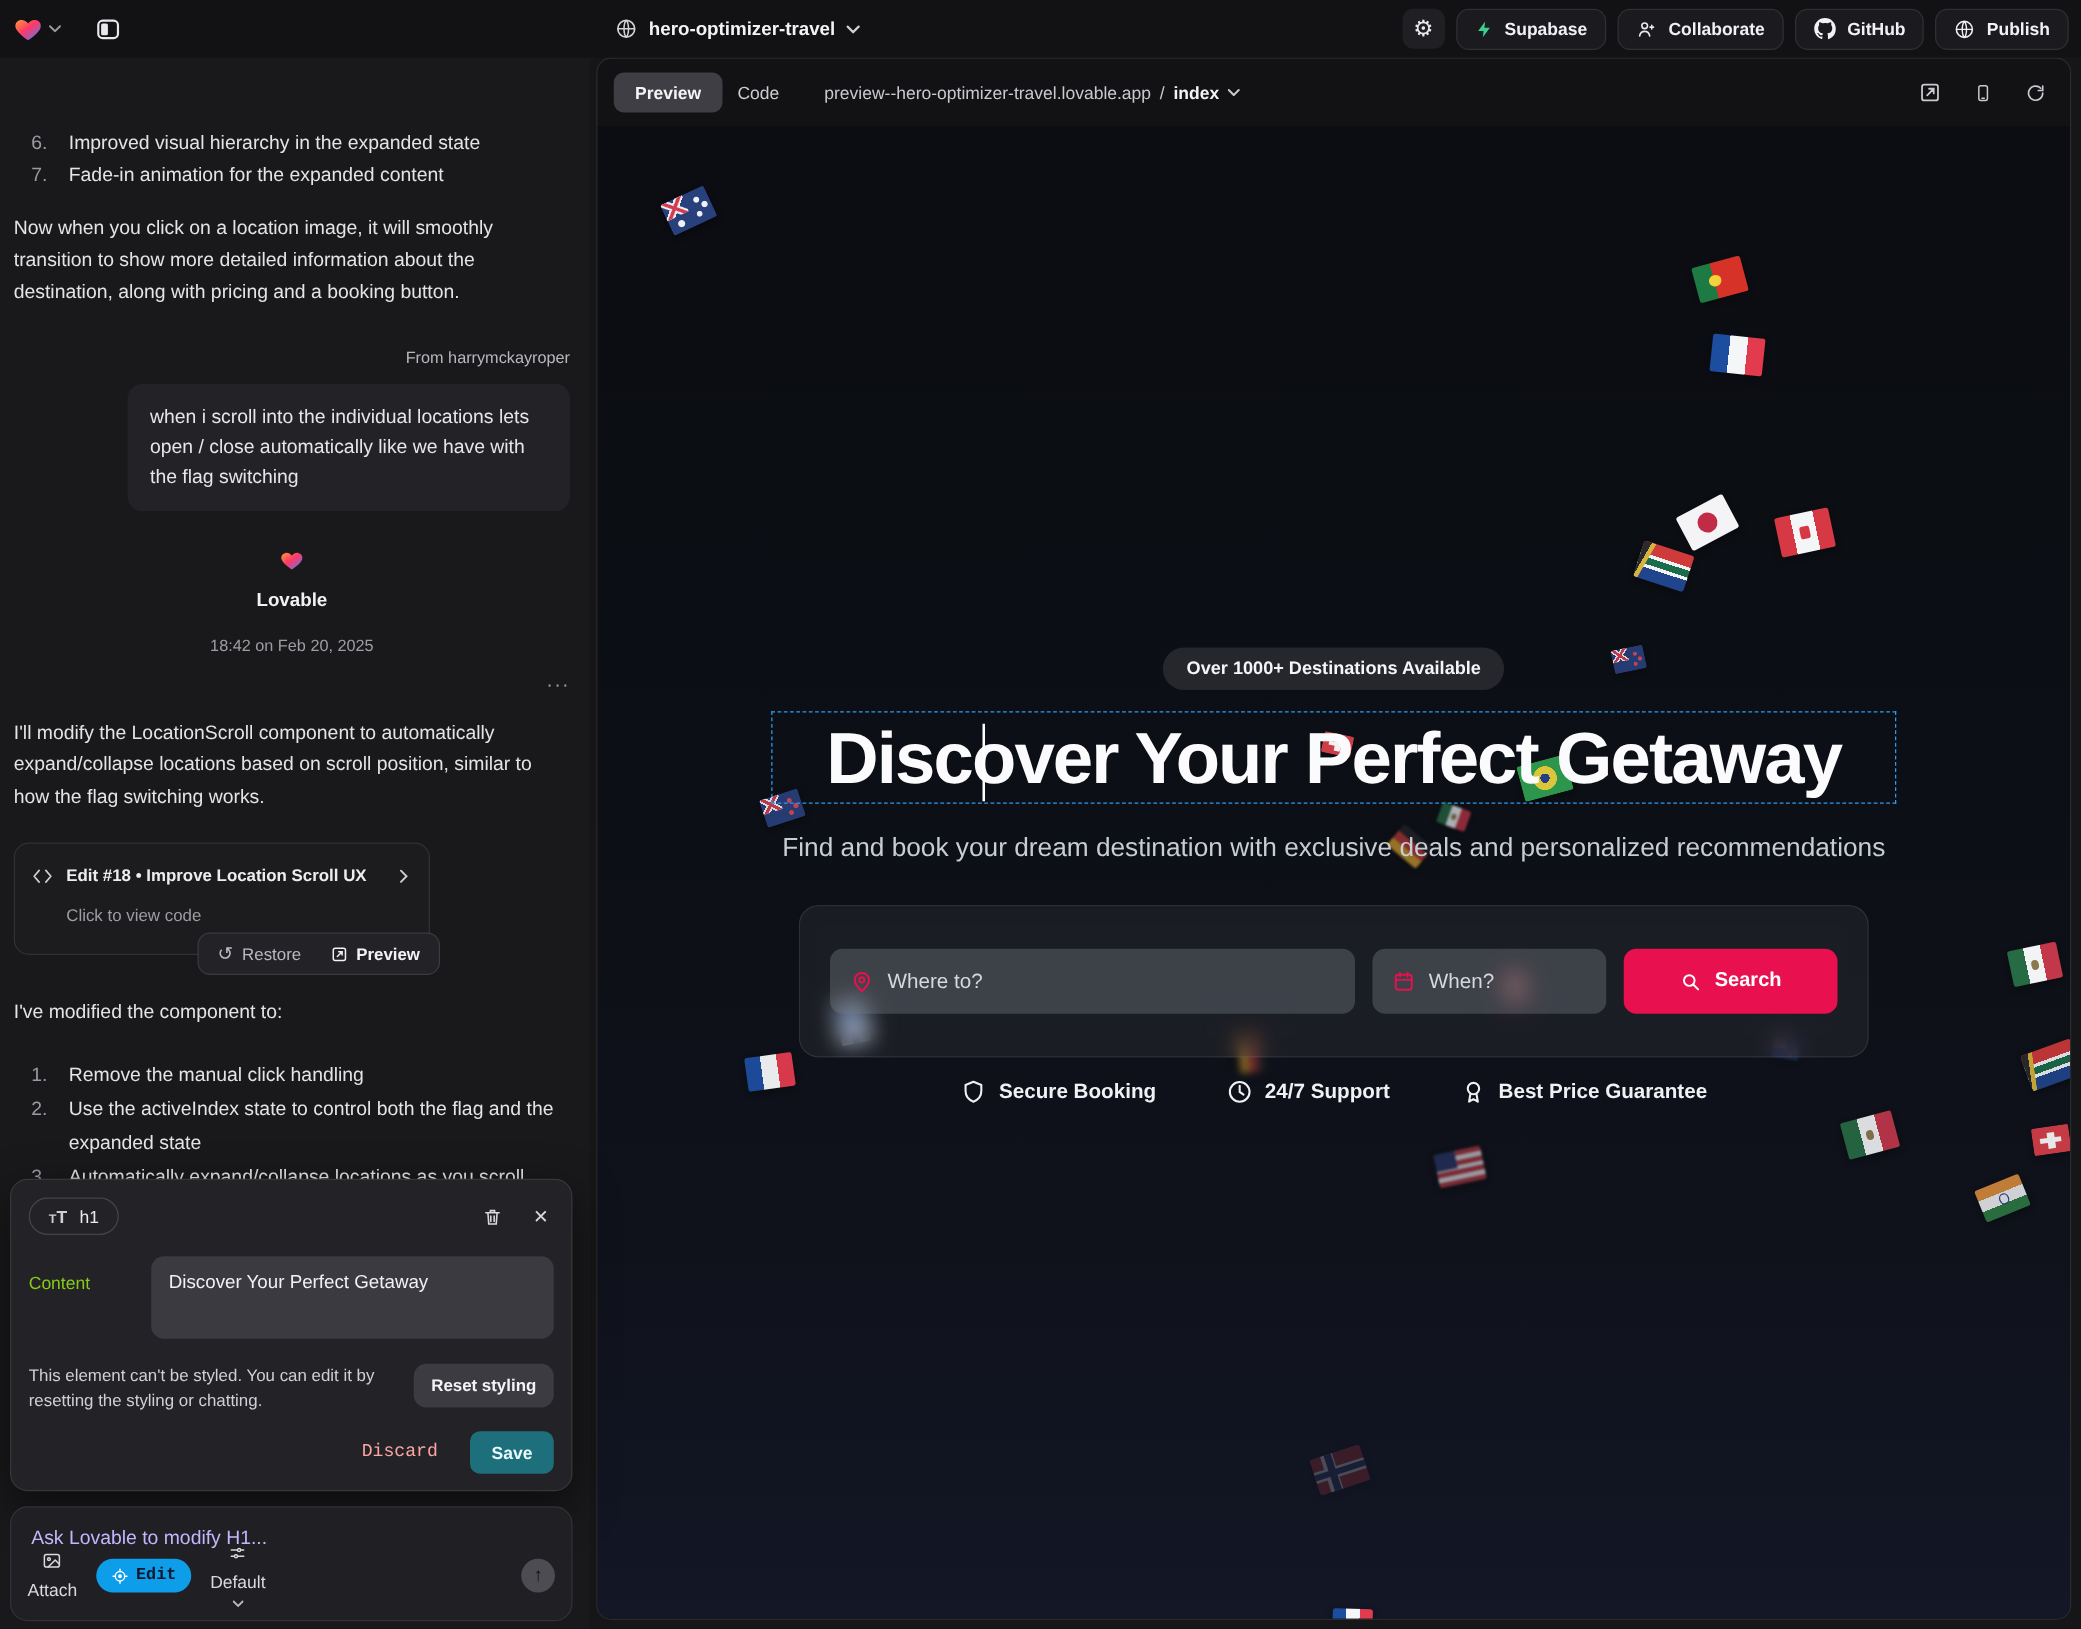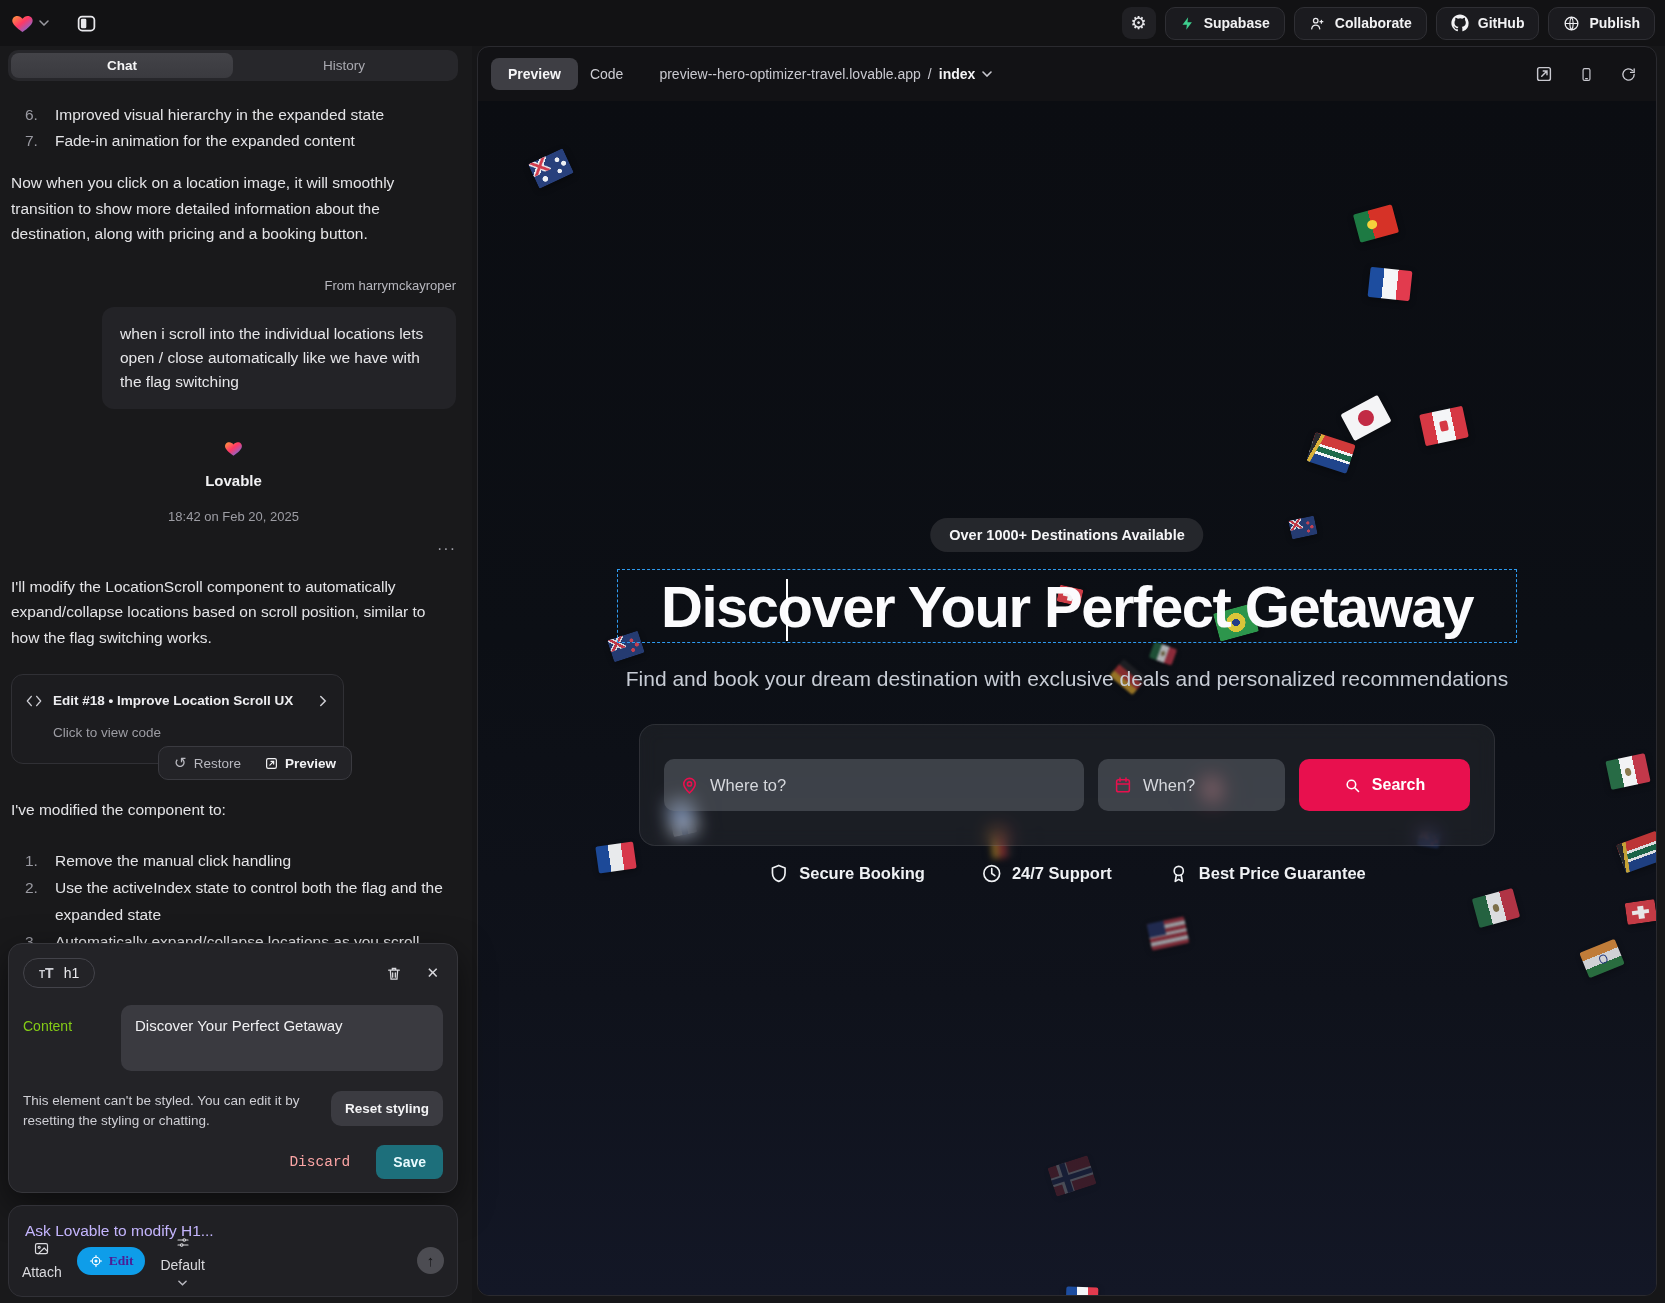--- a/index.html
+++ b/index.html
@@ -65,21 +65,21 @@
   .reset-btn { margin-left:auto; background:#3b3b41; border:none; border-radius:10px; padding:10px 14px; font-size:13.5px; font-weight:600; color:#f3f3f5; font-family:inherit; cursor:pointer; }
   .ed-footer { position:absolute; right:14px; bottom:13px; display:flex; align-items:center; gap:26px; }
   .discard-btn { background:none; border:none; font-size:14.5px; color:#fca5a5; font-family:Liberation Mono, monospace; cursor:pointer; }
   .save-btn { background:var(--save); border:none; border-radius:8px; padding:9px 17px; font-size:14px; font-weight:600; color:#e9fbff; font-family:inherit; cursor:pointer; }
 
   
   .input-card { position:absolute; left:8px; width:450px; top:1159px; height:92px; background:#202024; border:1px solid #313137; border-radius:14px; padding:16px 16px 10px; z-index:5; }
   .input-ph { font-size:15.5px; color:#c4b5fd; cursor:text; }
   .input-row { position:absolute; left:13px; right:13px; bottom:10px; display:flex; align-items:center; gap:15px; }
   .ir-item { display:flex; align-items:center; gap:7px; font-size:14px; color:#dadade; background:none; border:none; font-family:inherit; cursor:pointer;flex-direction:column; }
-  .edit-pill { display:flex; align-items:center; gap:6px; background:var(--editblue); border:none; border-radius:999px; padding:6px 12px; color:#4c1d95; font-weight:600; font-size:13.5px; font-family:Liberation Serif, serif; cursor:pointer; }
+  .edit-pill { display:flex; align-items:center; gap:6px; background:var(--editblue); border:none; border-radius:999px; padding:6px 12px; color:#0f172a; font-weight:600; font-size:13.5px; font-family:Liberation Mono, monospace; cursor:pointer; }
   .send-btn { margin-left:auto; width:27px; height:27px; border-radius:50%; background:#4c4c52; border:none; display:flex; align-items:center; justify-content:center; color:#141416; font-size:15px; font-weight:700; cursor:pointer; }
 
   
   .preview-frame { position:absolute; left:477px; top:46px; right:8px; bottom:7px; background:#121215; border:1px solid #2a2a2f; border-radius:12px; overflow:hidden; }
   .pv-toolbar { height:54px; display:flex; align-items:center; padding:0 13px; }
   .pv-tab { background:none; border:none; font-family:inherit; cursor:pointer; }
   .pv-tab.active { background:#3e3e44; border-radius:8px; padding:8px 17px; font-size:14px; font-weight:600; color:#f5f5f7; }
   .pv-tab.plain { margin-left:12px; font-size:14px; color:#cdcdd3; }
   .pv-url { margin-left:36px; display:flex; align-items:center; gap:7px; font-size:14px; color:#c9c9d0; cursor:pointer; }
   .pv-url .path { color:#f3f3f5; font-weight:700; }
@@ -156,20 +156,30 @@
         </svg>
     </div>
     <button class="panel-toggle">
       <svg width="21" height="21" viewBox="0 0 24 24">
           <rect x="3" y="4" width="18" height="16" rx="4" stroke="#e8e8ec" stroke-width="2" fill="none"></rect>
           <rect x="5.6" y="6.6" width="6.2" height="10.8" rx="1.5" fill="#e8e8ec"></rect>
         </svg>
     </button>
   </div>
 
+  <div class="tb-center">
+    <svg width="18" height="18" viewBox="0 0 24 24">
+        <circle cx="12" cy="12" r="9" stroke="#d3d3d8" stroke-width="1.8" fill="none"></circle>
+        <path d="M3 12h18M12 3c3.2 3.6 3.2 14.4 0 18M12 3c-3.2 3.6-3.2 14.4 0 18" stroke="#d3d3d8" stroke-width="1.6" fill="none"></path>
+      </svg>
+    <span class="proj">hero-optimizer-travel</span>
+    <svg width="11" height="7" viewBox="0 0 10 6">
+        <path d="M1 1l4 4 4-4" stroke="#cfcfd5" stroke-width="1.6" fill="none" stroke-linecap="round"></path>
+      </svg>
+  </div>
 
   <div class="tb-right">
     <button class="icon-btn">
       <span style="font-size:18px;color:#eaeaee">⚙</span>
     </button>
     <button class="tb-btn">
       <svg width="15" height="17" viewBox="0 0 24 24">
           <path d="M13 2L4 14h7l-1 8 9-12h-7l1-8z" fill="#3ecf8e"></path>
         </svg>
       <span>Supabase</span>
@@ -192,24 +202,20 @@
       <svg width="17" height="17" viewBox="0 0 24 24">
           <circle cx="12" cy="12" r="9" stroke="#f0f0f3" stroke-width="1.8" fill="none"></circle>
           <path d="M3 12h18M12 3c3.2 3.6 3.2 14.4 0 18M12 3c-3.2 3.6-3.2 14.4 0 18" stroke="#f0f0f3" stroke-width="1.6" fill="none"></path>
         </svg>
       <span>Publish</span>
     </button>
   </div>
 </header>
 
 <aside class="sidebar">
-  <div class="tabs">
-    <div class="tab active">Chat</div>
-    <div class="tab">History</div>
-  </div>
 
   <div class="chat">
     <div class="lrow">
       <span class="lnum">6.</span>
       <span class="ltext">Improved visual hierarchy in the expanded state</span>
     </div>
     <div class="lrow">
       <span class="lnum">7.</span>
       <span class="ltext">Fade-in animation for the expanded content</span>
     </div>

